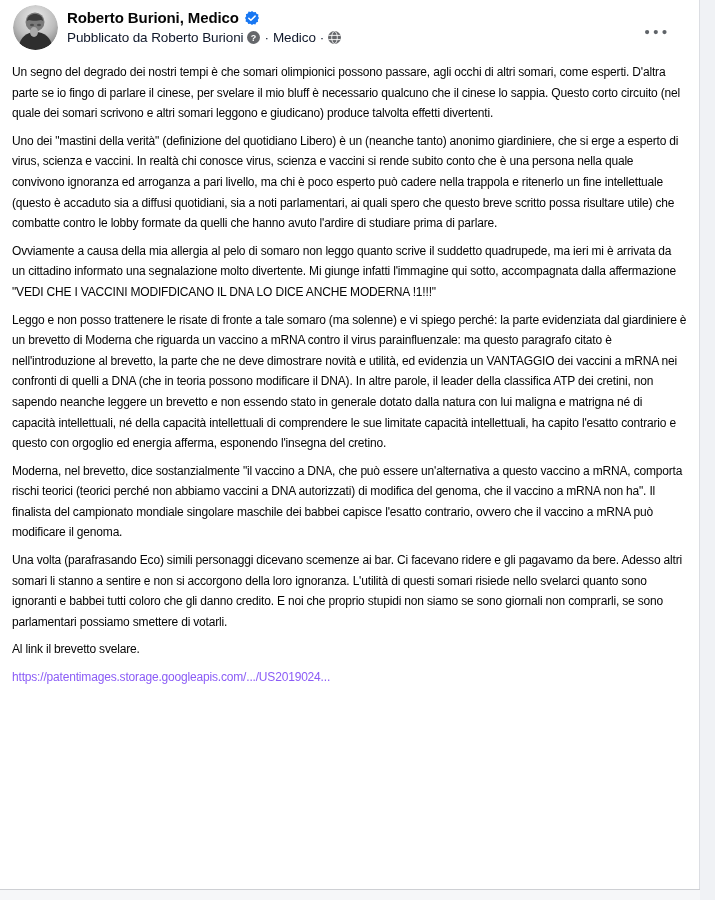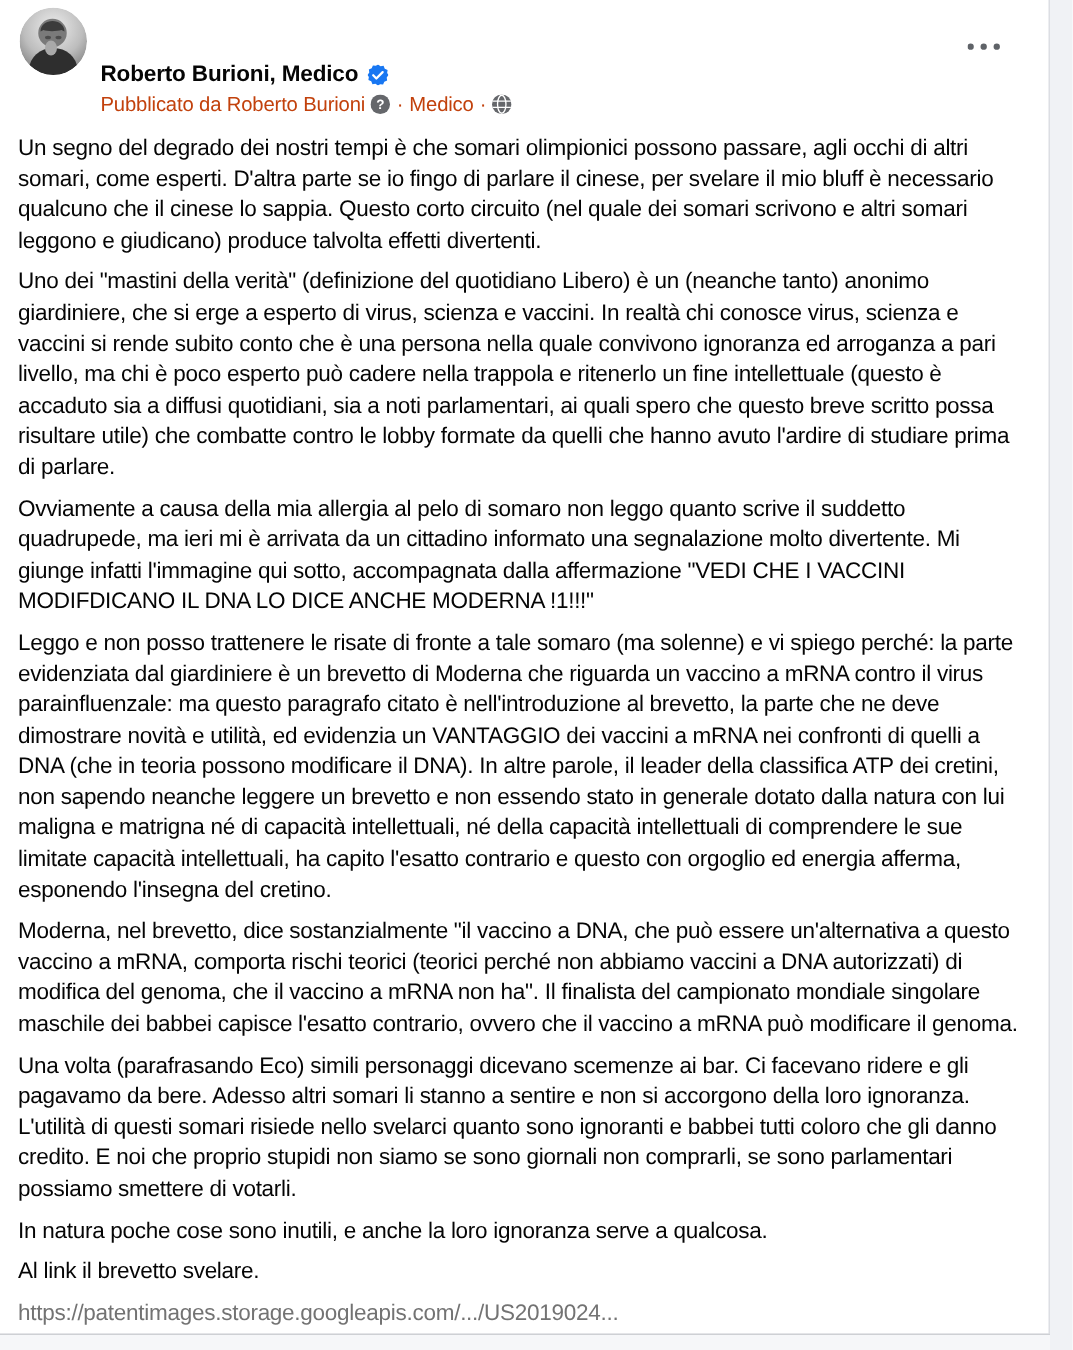--- a/index.html
+++ b/index.html
@@ -10,32 +10,32 @@
     -webkit-font-smoothing:antialiased;
   }
   .card{
     position:absolute;left:0;top:0;width:700px;height:900px;
     background:#ffffff;border-right:1px solid #dcdee3;box-sizing:border-box;
   }
   
   .header{display:flex;align-items:flex-start;padding:5px 16px 4px 13px;}
   .avatar{width:45px;height:45px;border-radius:50%;overflow:hidden;flex:none;cursor:pointer;}
   .hmeta{margin-left:9px;flex:1;min-width:0;}
-  .name-row{display:flex;align-items:center;gap:6px;padding-top:4px;margin-top:32px;}
+  .name-row{display:flex;align-items:center;gap:6px;padding-top:4px;}
   .name{font-size:15px;font-weight:bold;color:#050505;letter-spacing:-0.1px;cursor:pointer;}
   .badge{display:inline-flex;flex:none;}
-  .sub-row{display:flex;align-items:center;gap:4px;margin-top:4px;font-size:13.5px;color:#c2410c;letter-spacing:-0.1px;}
+  .sub-row{display:flex;align-items:center;gap:4px;margin-top:4px;font-size:13.5px;color:#0f172a;letter-spacing:-0.1px;}
   .sub-row .lnk{cursor:pointer;}
   .meta-icon{display:inline-flex;flex:none;}
   .more{flex:none;padding:6px 4px;margin-top:10px;margin-right:12px;cursor:pointer;border-radius:50%;}
   
-  .post-body{padding:8px 12px 0 12px;font-size:15px;color:#050505;}
+  .post-body{padding:8px 12px 0 12px;font-size:12px;color:#050505;}
   .post-body p{margin:0 0 7px 0;line-height:20.6px;letter-spacing:-0.18px;}
   .plink{white-space:nowrap;}
-  .link{color:#737373;text-decoration:none;cursor:pointer;}
+  .link{color:#8b5cf6;text-decoration:none;cursor:pointer;}
   
   .attach-area{position:absolute;left:0;bottom:0;width:700px;height:11px;background:#f6f7f9;border-top:1px solid #ced0d4;box-sizing:border-box;}
 </style>
 </head>
 <body>
 
 <div class="card">
 
   <div class="header">
     <div class="avatar">
@@ -105,20 +105,19 @@
     </div>
   </div>
 
   <div class="post-body">
     <p>Un segno del degrado dei nostri tempi è che somari olimpionici possono passare, agli occhi di altri somari, come esperti. D'altra parte se io fingo di parlare il cinese, per svelare il mio bluff è necessario qualcuno che il cinese lo sappia. Questo corto circuito (nel quale dei somari scrivono e altri somari leggono e giudicano) produce talvolta effetti divertenti.</p>
     <p>Uno dei "mastini della verità" (definizione del quotidiano Libero) è un (neanche tanto) anonimo giardiniere, che si erge a esperto di virus, scienza e vaccini. In realtà chi conosce virus, scienza e vaccini si rende subito conto che è una persona nella quale convivono ignoranza ed arroganza a pari livello, ma chi è poco esperto può cadere nella trappola e ritenerlo un fine intellettuale (questo è accaduto sia a diffusi quotidiani, sia a noti parlamentari, ai quali spero che questo breve scritto possa risultare utile) che combatte contro le lobby formate da quelli che hanno avuto l'ardire di studiare prima di parlare.</p>
     <p>Ovviamente a causa della mia allergia al pelo di somaro non leggo quanto scrive il suddetto quadrupede, ma ieri mi è arrivata da un cittadino informato una segnalazione molto divertente. Mi giunge infatti l'immagine qui sotto, accompagnata dalla affermazione "VEDI CHE I VACCINI MODIFDICANO IL DNA LO DICE ANCHE MODERNA !1!!!"</p>
     <p>Leggo e non posso trattenere le risate di fronte a tale somaro (ma solenne) e vi spiego perché: la parte evidenziata dal giardiniere è un brevetto di Moderna che riguarda un vaccino a mRNA contro il virus parainfluenzale: ma questo paragrafo citato è nell'introduzione al brevetto, la parte che ne deve dimostrare novità e utilità, ed evidenzia un VANTAGGIO dei vaccini a mRNA nei confronti di quelli a DNA (che in teoria possono modificare il DNA). In altre parole, il leader della classifica ATP dei cretini, non sapendo neanche leggere un brevetto e non essendo stato in generale dotato dalla natura con lui maligna e matrigna né di capacità intellettuali, né della capacità intellettuali di comprendere le sue limitate capacità intellettuali, ha capito l'esatto contrario e questo con orgoglio ed energia afferma, esponendo l'insegna del cretino.</p>
     <p>Moderna, nel brevetto, dice sostanzialmente "il vaccino a DNA, che può essere un'alternativa a questo vaccino a mRNA, comporta rischi teorici (teorici perché non abbiamo vaccini a DNA autorizzati) di modifica del genoma, che il vaccino a mRNA non ha". Il finalista del campionato mondiale singolare maschile dei babbei capisce l'esatto contrario, ovvero che il vaccino a mRNA può modificare il genoma.</p>
     <p>Una volta (parafrasando Eco) simili personaggi dicevano scemenze ai bar. Ci facevano ridere e gli pagavamo da bere. Adesso altri somari li stanno a sentire e non si accorgono della loro ignoranza. L'utilità di questi somari risiede nello svelarci quanto sono ignoranti e babbei tutti coloro che gli danno credito. E noi che proprio stupidi non siamo se sono giornali non comprarli, se sono parlamentari possiamo smettere di votarli.</p>
-    <p>In natura poche cose sono inutili, e anche la loro ignoranza serve a qualcosa.</p>
     <p>Al link il brevetto svelare.</p>
     <p class="plink"><a class="link">https://patentimages.storage.googleapis.com/.../US2019024...</a></p>
   </div>
 
   <div class="attach-area"></div>
 
 </div>
 
 </body></html>

